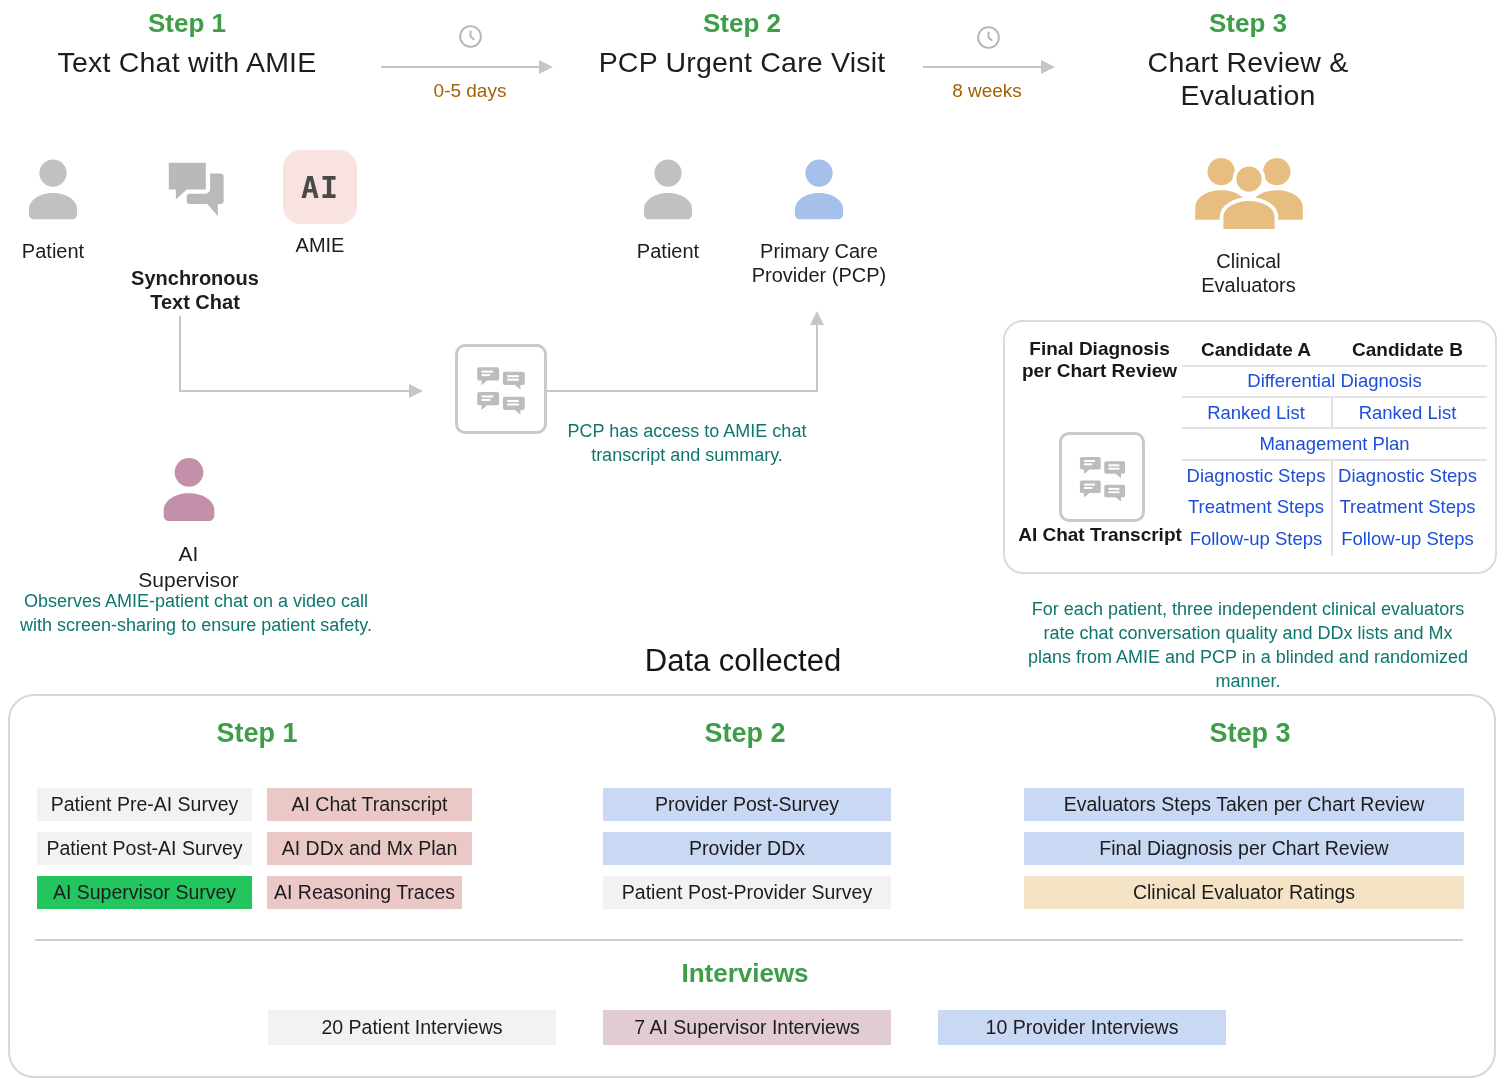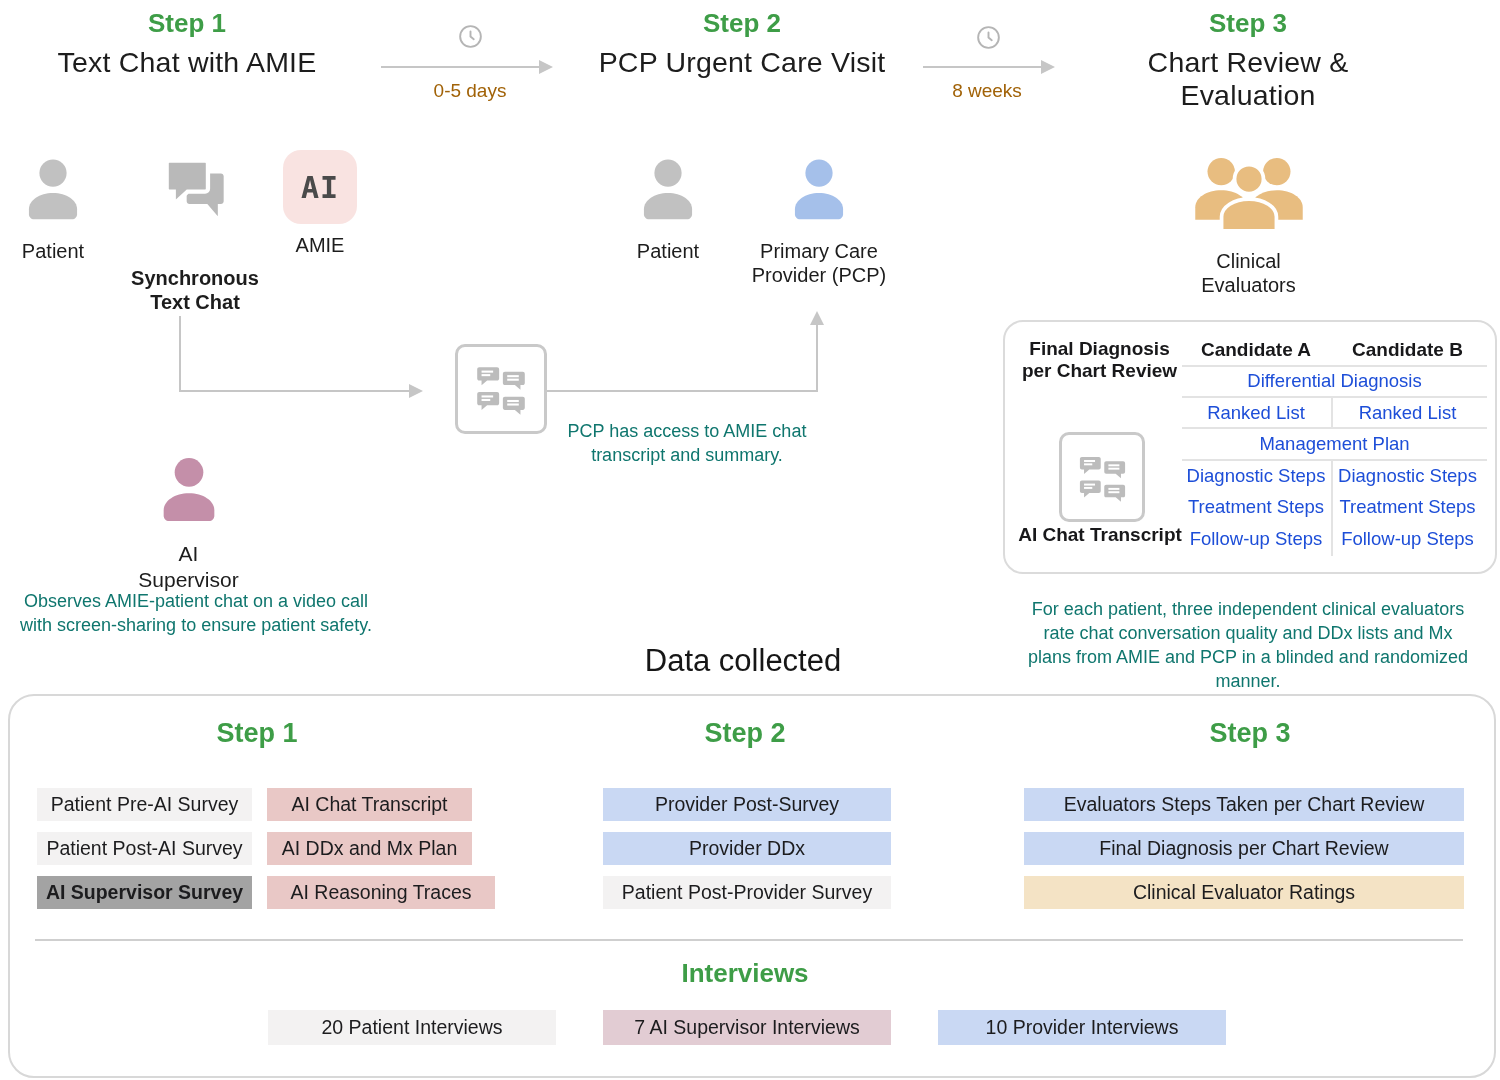--- a/index.html
+++ b/index.html
@@ -22,21 +22,21 @@
   .doc-icon{background:#fff;border:3px solid #c9c9c9;border-radius:10px;display:flex;align-items:center;justify-content:center;}
   .note{font-size:18px;color:#0f766e;line-height:1.34;}
   .panel{position:absolute;background:#fff;border:2px solid #dbdbdb;border-radius:20px;}
   .bigpanel{position:absolute;background:#fff;border:2px solid #d8d8d8;border-radius:26px;}
   .tbl-h{font-weight:700;font-size:19px;color:#18181a;}
   .tbl-c{font-size:18.5px;color:#1d4ed8;}
   .tline{background:#e3e3e3;position:absolute;}
   .box-title{font-size:31px;color:#161616;}
   .section-h{font-size:27px;font-weight:700;color:#3e9d47;}
   .pill{position:absolute;display:flex;align-items:center;justify-content:center;font-size:19.5px;color:#1c1c1e;height:33px;line-height:1;}
-  .v-gray{background:#f3f2f2;} .v-pink{background:#e9c8c6;} .v-mauve{background:#a3a3a3;font-weight:bold;}
+  .v-gray{background:#f3f2f2;} .v-pink{background:#e9c8c6;} .v-mauve{background:#22c55e;}
   .v-blue{background:#c9d8f3;} .v-tan{background:#f4e3c5;} .v-rose{background:#e2ccd3;}
 </style>
 </head>
 <body>
 
 <div class="canvas">
 
   <div class="abs center" style="left:27px;top:8px;width:320px;">
     <div class="step-label">Step 1</div>
     <div class="step-title">Text Chat with AMIE</div>
@@ -228,21 +228,21 @@
     <div class="abs center section-h" style="left:97px;top:22px;width:300px;">Step 1</div>
     <div class="abs center section-h" style="left:585px;top:22px;width:300px;">Step 2</div>
     <div class="abs center section-h" style="left:1090px;top:22px;width:300px;">Step 3</div>
 
     <div class="pill v-gray" style="left:27px;top:92px;width:215px;">Patient Pre-AI Survey</div>
     <div class="pill v-gray" style="left:27px;top:136px;width:215px;">Patient Post-AI Survey</div>
     <div class="pill v-mauve" style="left:27px;top:180px;width:215px;">AI Supervisor Survey</div>
 
     <div class="pill v-pink" style="left:257px;top:92px;width:205px;">AI Chat Transcript</div>
     <div class="pill v-pink" style="left:257px;top:136px;width:205px;">AI DDx and Mx Plan</div>
-    <div class="pill v-pink" style="left:257px;top:180px;width:228px;">AI Reasoning Traces</div>
+    <div class="pill v-pink" style="left:257px;top:180px;width:195px;">AI Reasoning Traces</div>
 
     <div class="pill v-blue" style="left:593px;top:92px;width:288px;">Provider Post-Survey</div>
     <div class="pill v-blue" style="left:593px;top:136px;width:288px;">Provider DDx</div>
     <div class="pill v-gray" style="left:593px;top:180px;width:288px;">Patient Post-Provider Survey</div>
 
     <div class="pill v-blue" style="left:1014px;top:92px;width:440px;">Evaluators Steps Taken per Chart Review</div>
     <div class="pill v-blue" style="left:1014px;top:136px;width:440px;">Final Diagnosis per Chart Review</div>
     <div class="pill v-tan" style="left:1014px;top:180px;width:440px;">Clinical Evaluator Ratings</div>
 
     <div class="abs" style="left:25px;top:243px;width:1428px;height:1.5px;background:#cfcfcf;"></div>

